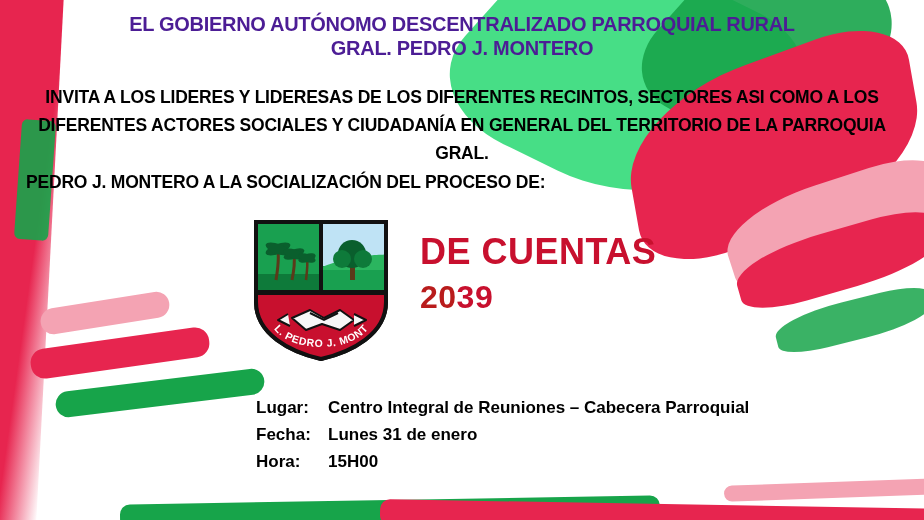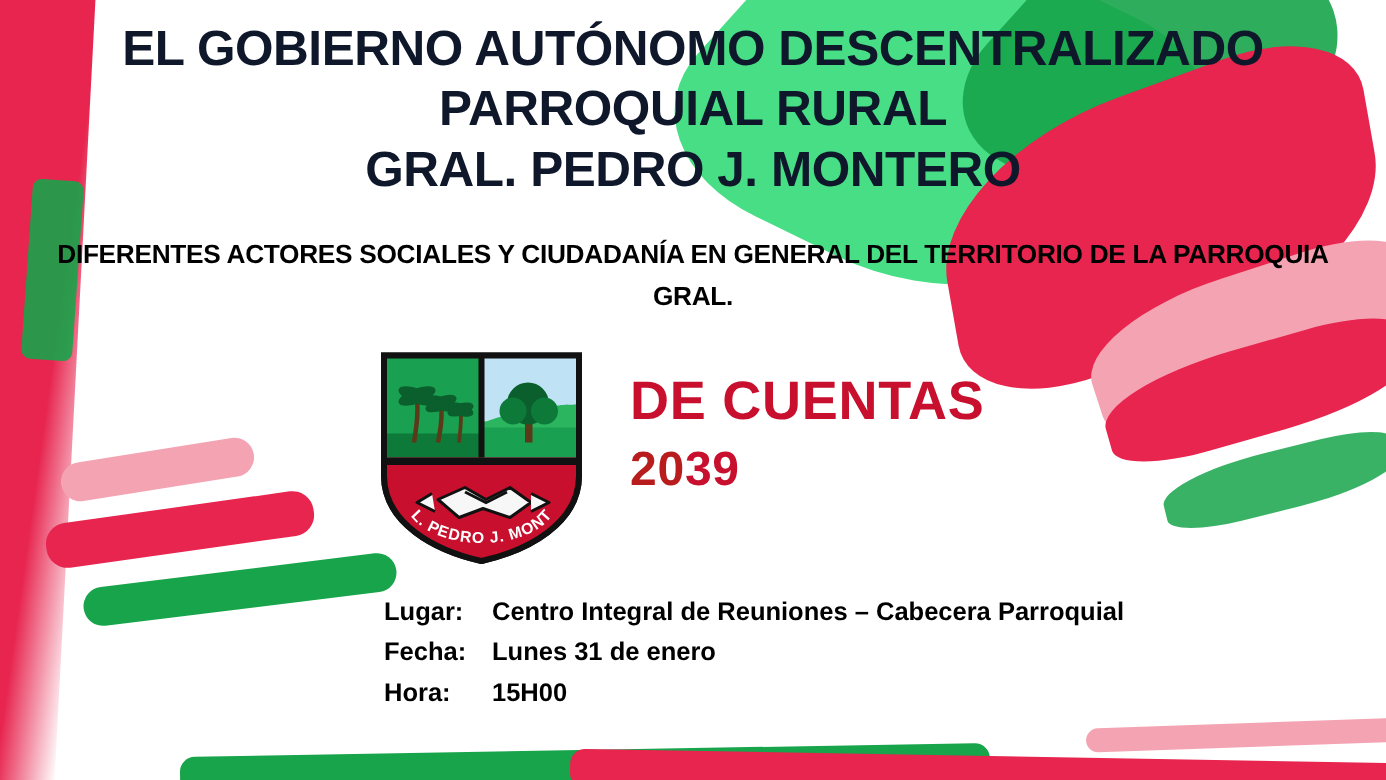--- a/index.html
+++ b/index.html
@@ -122,24 +122,24 @@
     transform: rotate(-2deg);
     border-radius: 8px;
   }
 
   
   .content { position: relative; z-index: 5; padding: 12px 26px 0 26px; }
 
   .headline {
     text-align: center;
     font-weight: 700;
-    font-size: 33px;
+    font-size: 20px;
     line-height: 1.22;
     letter-spacing: -0.3px;
-    color: #0f172a;
+    color: #4c1d95;
     text-transform: uppercase;
   }
   .headline .l2 { display: block; }
 
   .invite {
     margin-top: 22px;
     font-weight: 700;
     font-size: 17.5px;
     line-height: 1.62;
     letter-spacing: -0.2px;
@@ -214,21 +214,23 @@
   <div class="brush brush-bottom-pink"></div>
 
   <div class="content">
 
     <div class="headline">
       <span class="l1">EL GOBIERNO AUTÓNOMO DESCENTRALIZADO PARROQUIAL RURAL</span>
       <span class="l2">GRAL. PEDRO J. MONTERO</span>
     </div>
 
     <div class="invite">
+      <span class="ln ln1">INVITA A LOS LIDERES Y LIDERESAS DE LOS DIFERENTES RECINTOS, SECTORES ASI COMO A LOS</span>
       <span class="ln ln2">DIFERENTES ACTORES SOCIALES Y CIUDADANÍA EN GENERAL DEL TERRITORIO DE LA PARROQUIA GRAL.</span>
+      <span class="ln ln3">PEDRO J. MONTERO A LA SOCIALIZACIÓN DEL PROCESO DE:</span>
     </div>
 
     <div class="mid">
 
       <div class="crest">
         <svg viewBox="0 0 146 148" width="146" height="148" aria-hidden="true">
           <defs>
             <clipPath id="shieldClip">
               <path d="M8 8 H138 V88 C138 120 104 138 73 145 C42 138 8 120 8 88 Z"></path>
             </clipPath>

